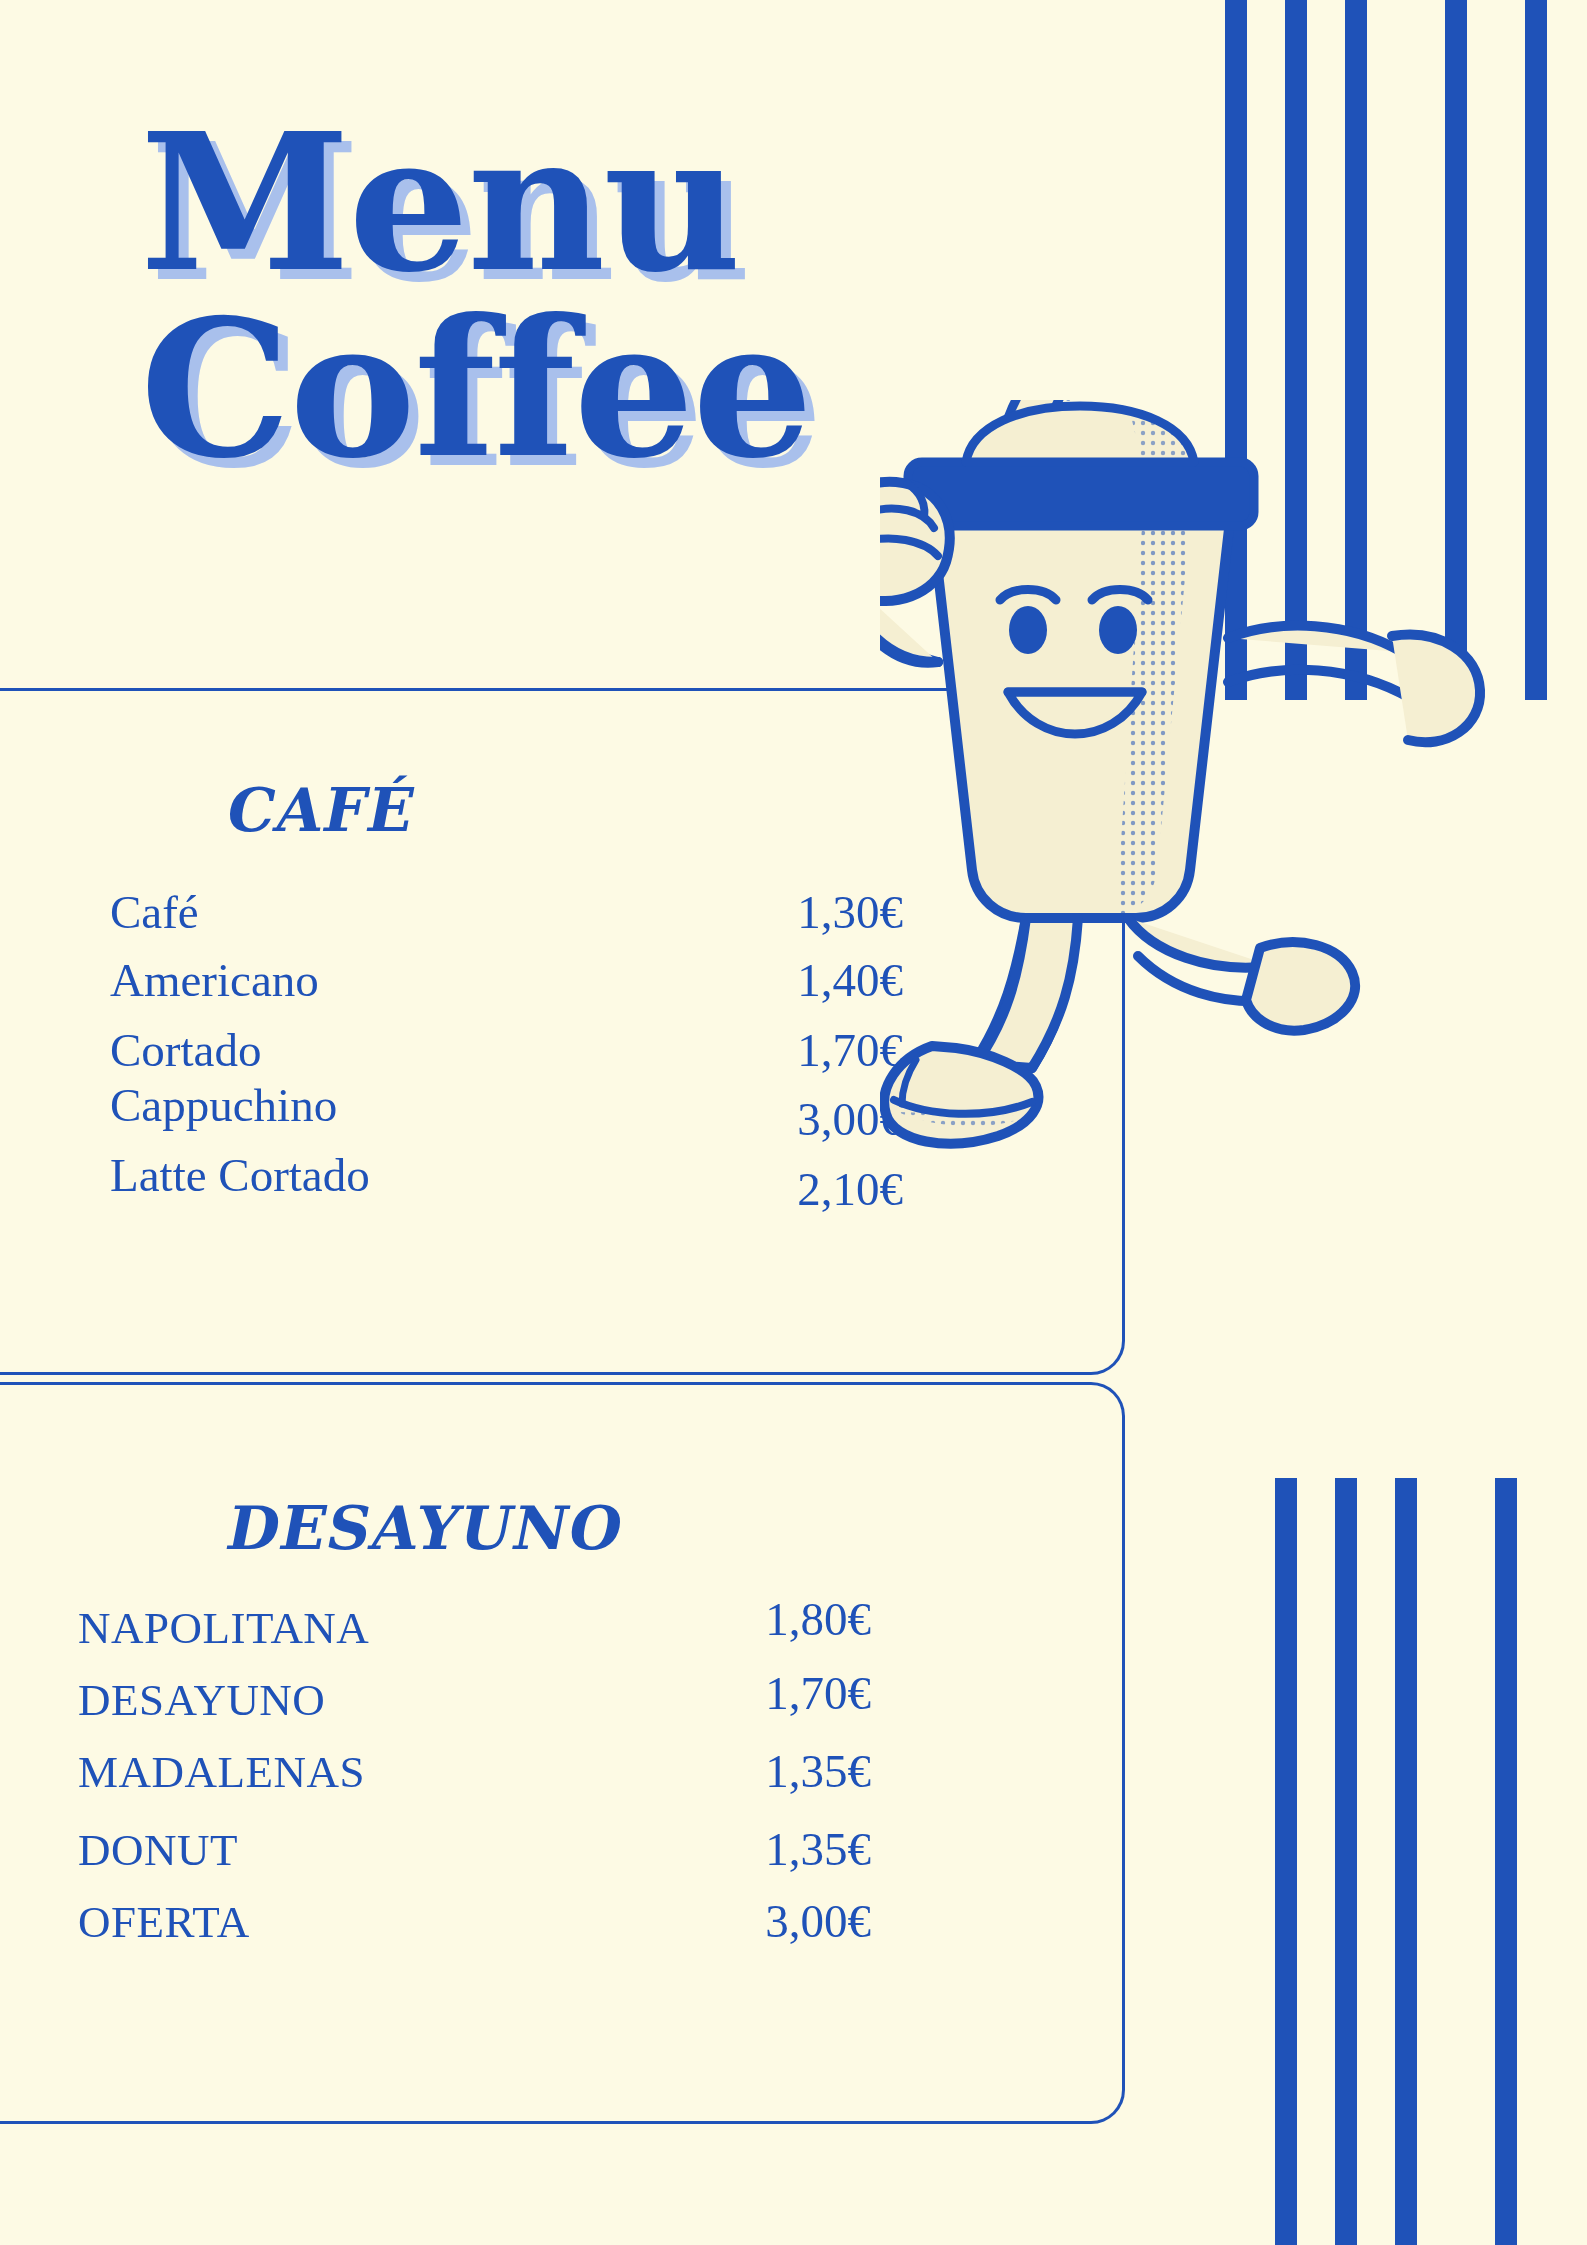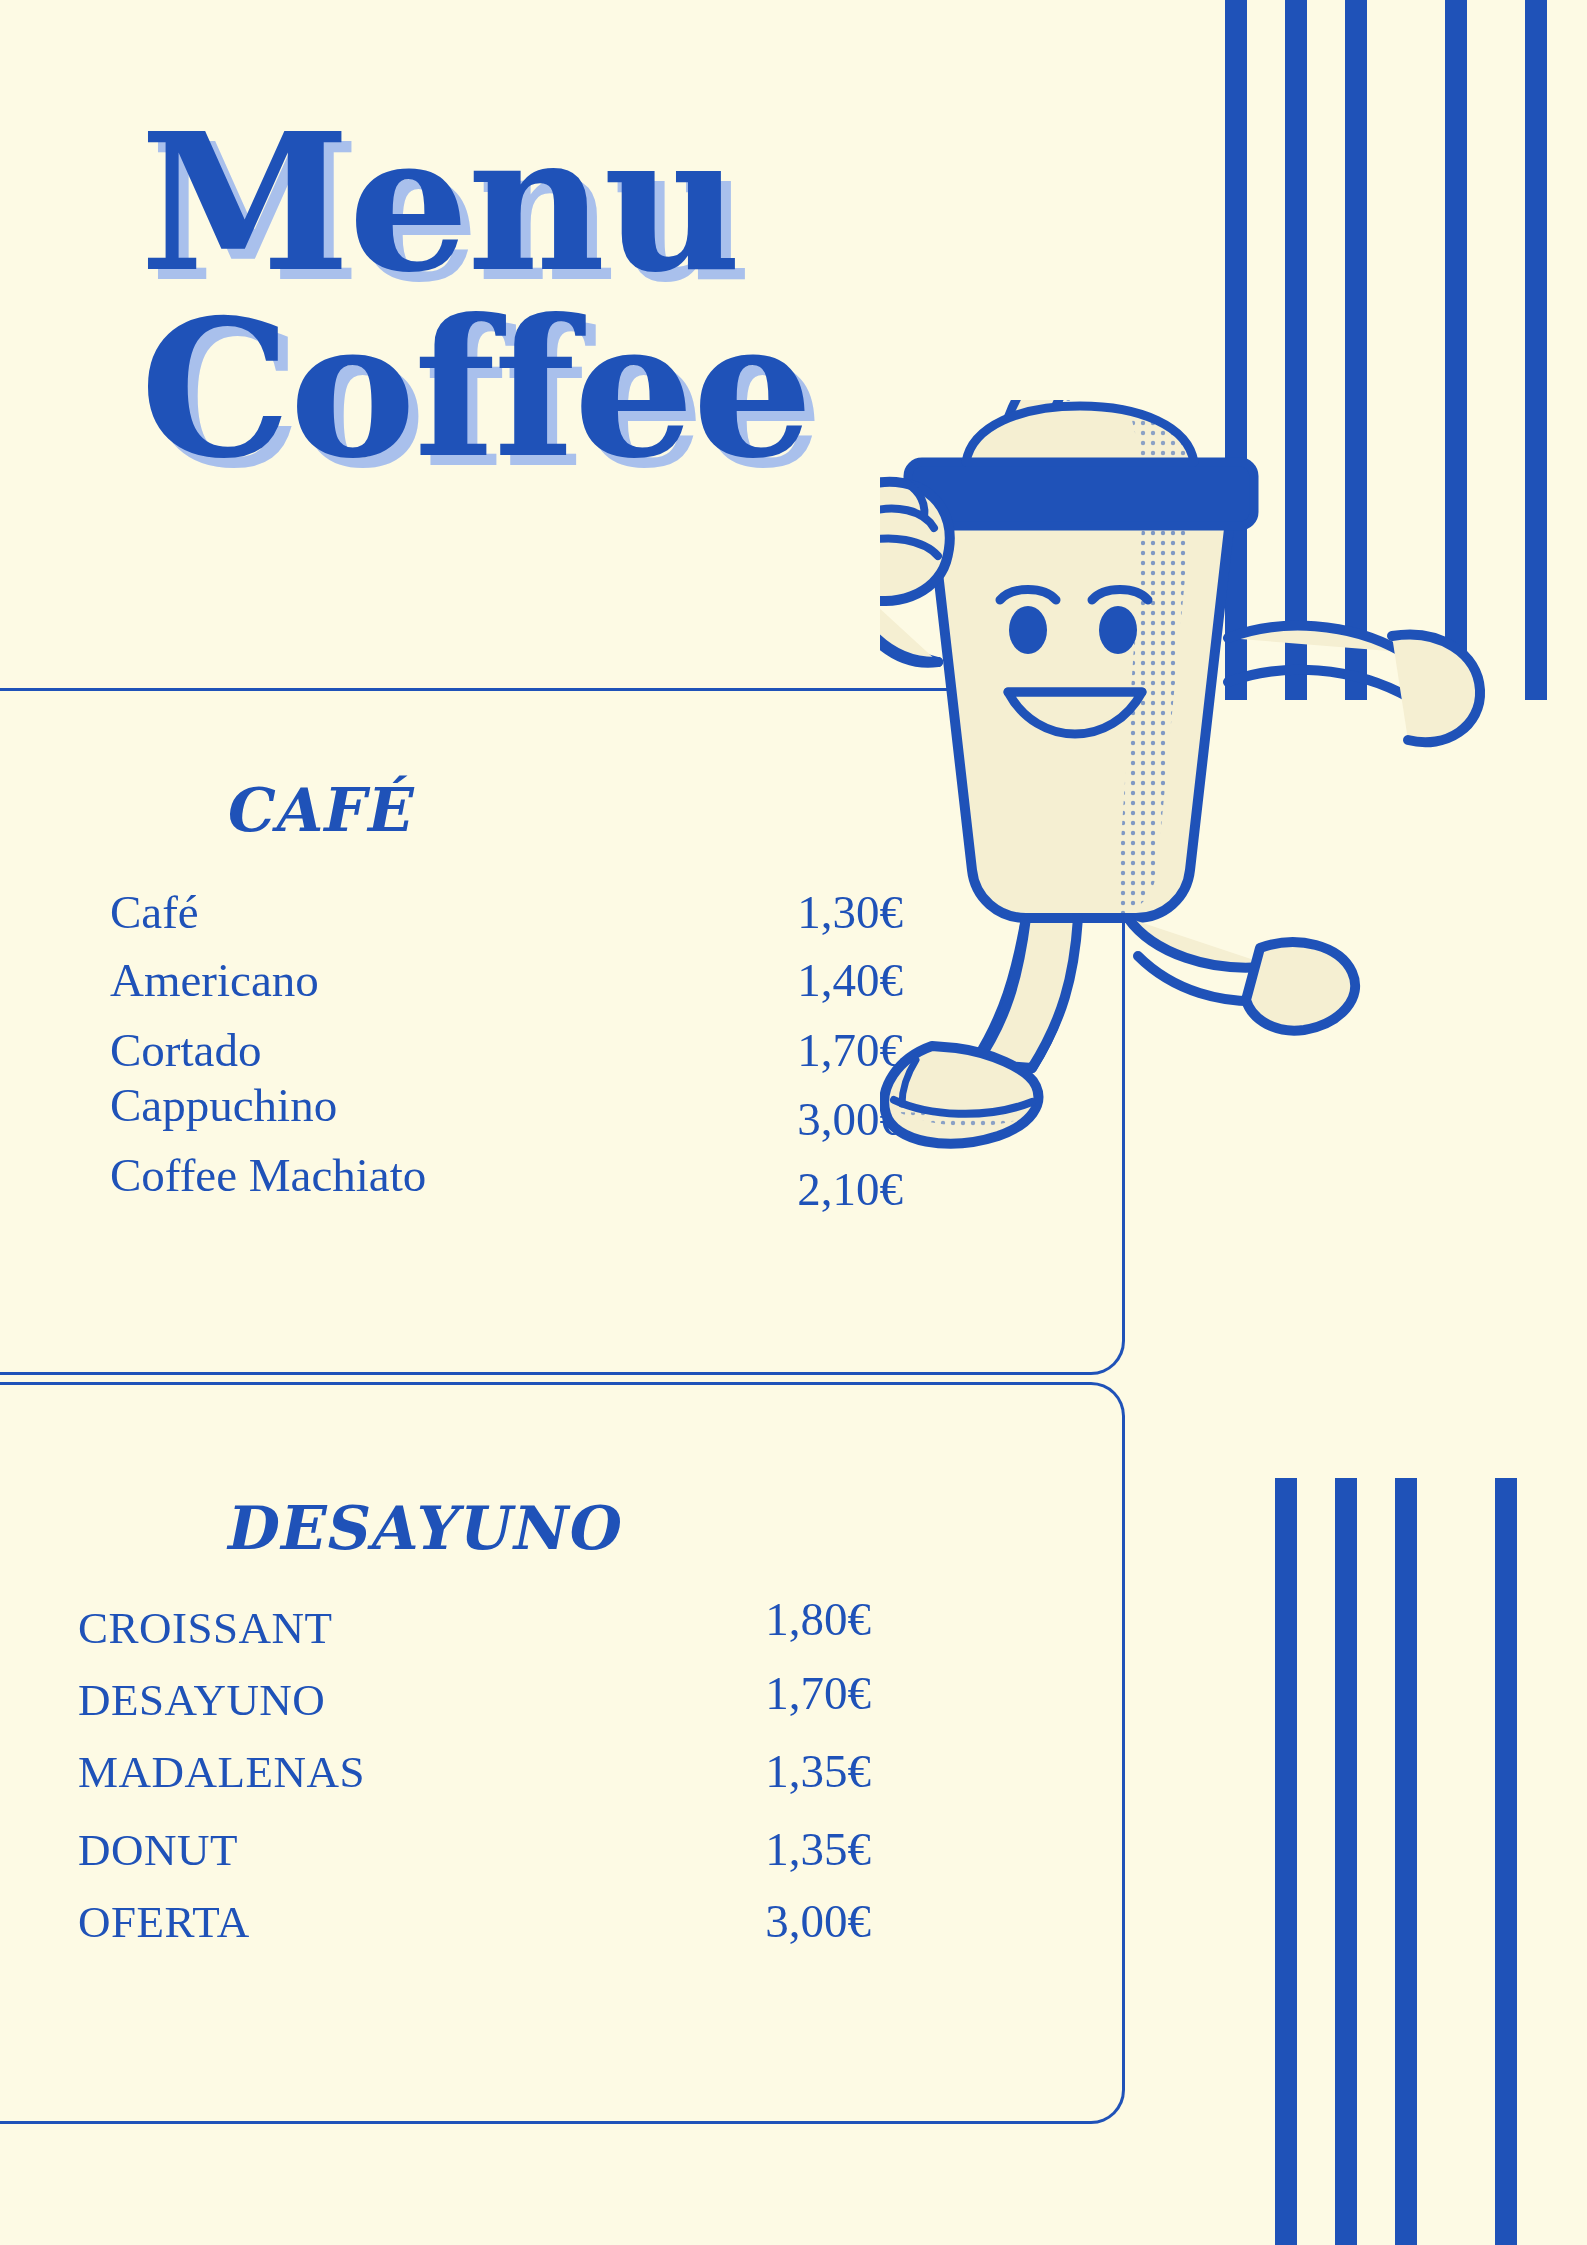--- a/index.html
+++ b/index.html
@@ -191,29 +191,29 @@
     </div>
     <div class="menu-row">
       <span class="item-name">Cortado</span>
       <span class="item-price">1,70€</span>
     </div>
     <div class="menu-row">
       <span class="item-name">Cappuchino</span>
       <span class="item-price">3,00€</span>
     </div>
     <div class="menu-row">
-      <span class="item-name">Coffee Machiato</span>
+      <span class="item-name">Latte Cortado</span>
       <span class="item-price">2,10€</span>
     </div>
   </div>
 
   <div class="section-heading heading-desayuno">DESAYUNO</div>
   <div class="menu-list list-desayuno">
     <div class="menu-row">
-      <span class="item-name">CROISSANT</span>
+      <span class="item-name">NAPOLITANA</span>
       <span class="item-price">1,80€</span>
     </div>
     <div class="menu-row">
       <span class="item-name">DESAYUNO</span>
       <span class="item-price">1,70€</span>
     </div>
     <div class="menu-row">
       <span class="item-name">MADALENAS</span>
       <span class="item-price">1,35€</span>
     </div>

